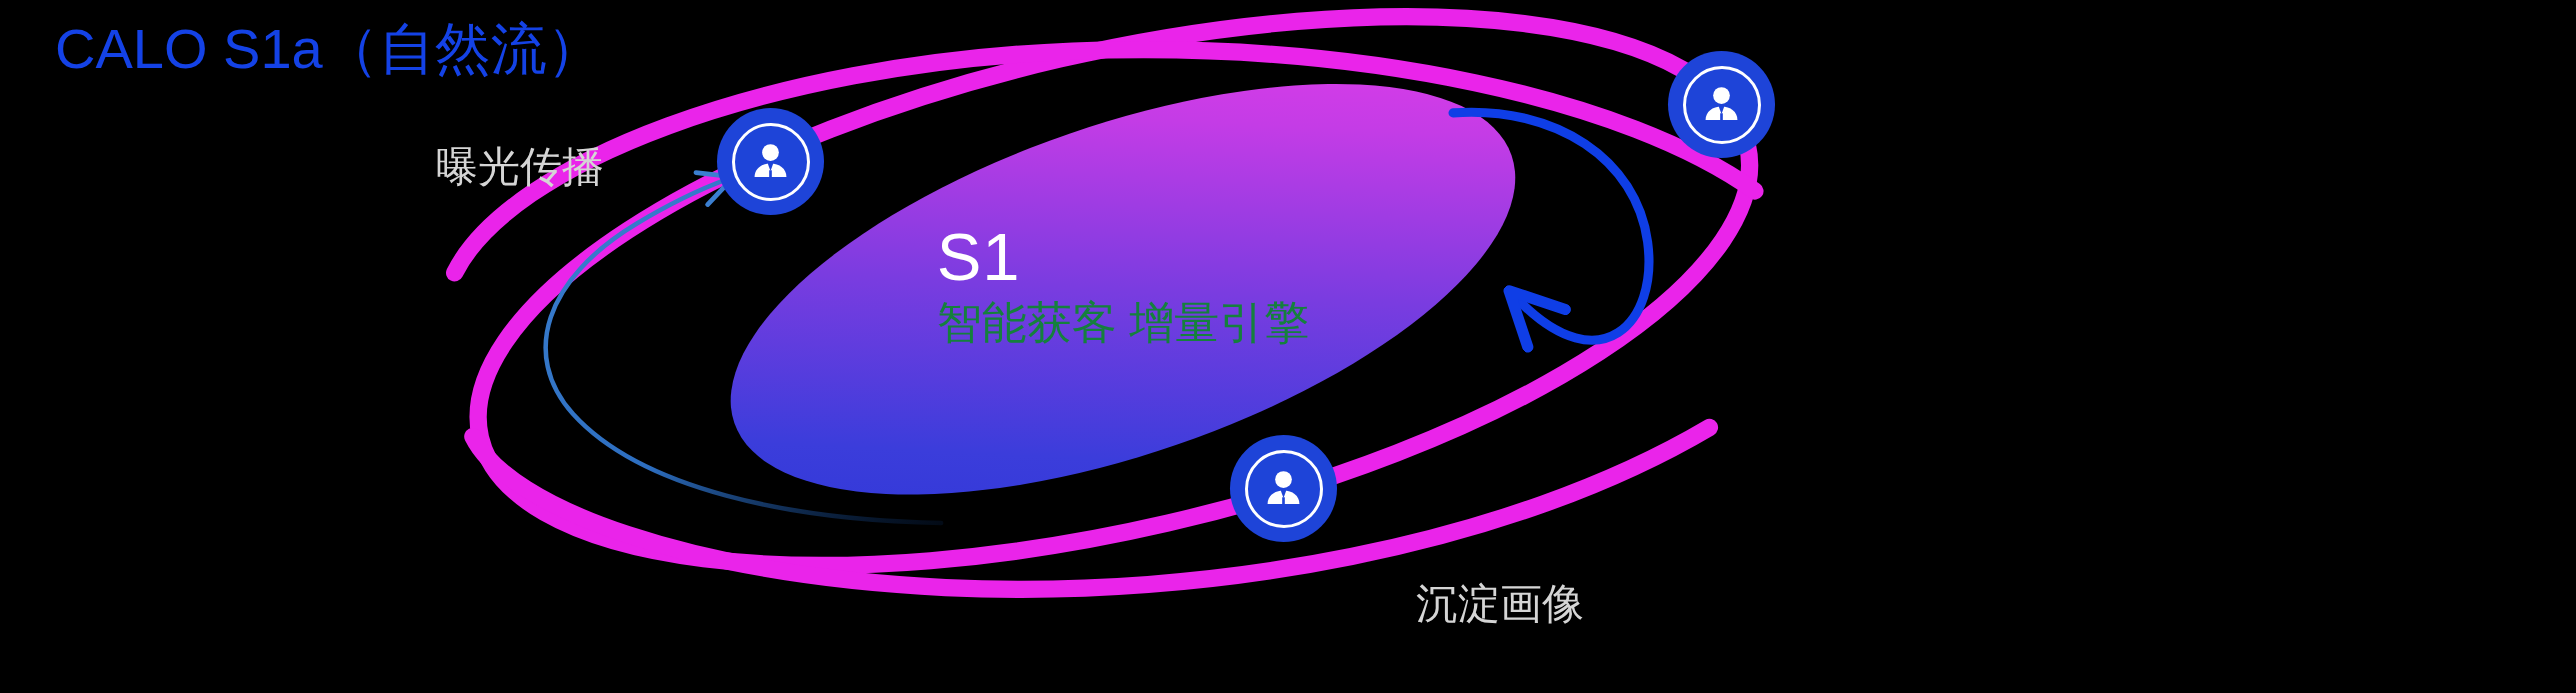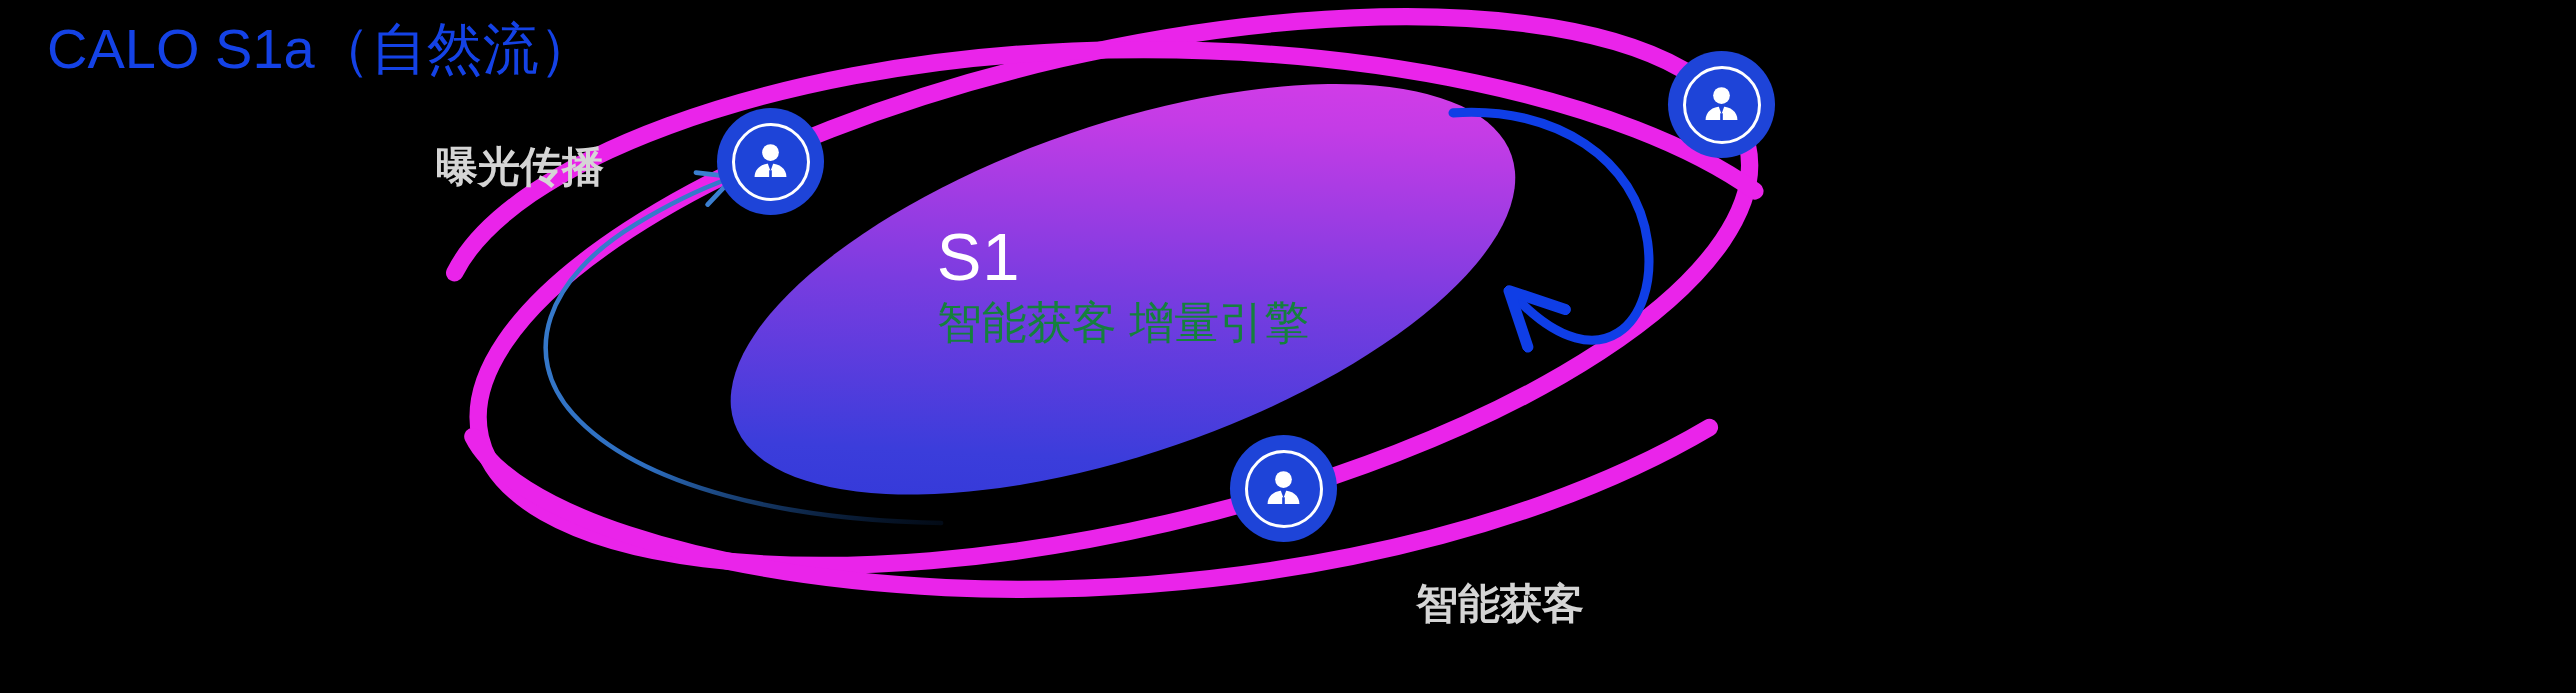--- a/index.html
+++ b/index.html
@@ -29,28 +29,29 @@
 
   
   .label-main {
     position: absolute;
     color: #1442e6;
     font-size: 56px;
     line-height: 1.05;
     white-space: nowrap;
     font-weight: 400;
     letter-spacing: 0px;
+    margin-left: 8px;
   }
   .label-sub {
     position: absolute;
     color: #d5d5d5;
     font-size: 42px;
     line-height: 1.05;
     white-space: nowrap;
-    font-weight: 700;
+    font-weight: 400;
   }
 
   #lbl-s1a      { left: 47px;   top: 20px; }
   #sub-s1a      { left: 436px;  top: 145px; }
   #lbl-s1b      { left: 1814px; top: 33px; }
   #sub-s1b      { left: 1929px; top: 164px; }
   #lbl-s1c      { left: 1359px; top: 477px; }
   #sub-s1c      { left: 1416px; top: 582px; }
 
   
@@ -202,16 +203,16 @@
       <path d="M4.2 19.6 C4.2 15.6 7.6 13.0 12 13.0 C16.4 13.0 19.8 15.6 19.8 19.6 Z" fill="#ffffff"></path>
       <path d="M10.6 12.9 L12 16.6 L13.4 12.9 L12 12.2 Z" fill="#1e44d8"></path>
       <path d="M11.35 16.3 h1.3 v3.3 h-1.3 Z" fill="#1e44d8"></path>
     </svg>
   </div>
 
   <div class="label-main" id="lbl-s1a">CALO S1a（自然流）</div>
   <div class="label-sub" id="sub-s1a">曝光传播</div>
 
 
-  <div class="label-sub" id="sub-s1c">智能获客</div>
+  <div class="label-sub" id="sub-s1c">沉淀画像</div>
 
 </div>
 
 
 </body></html>

